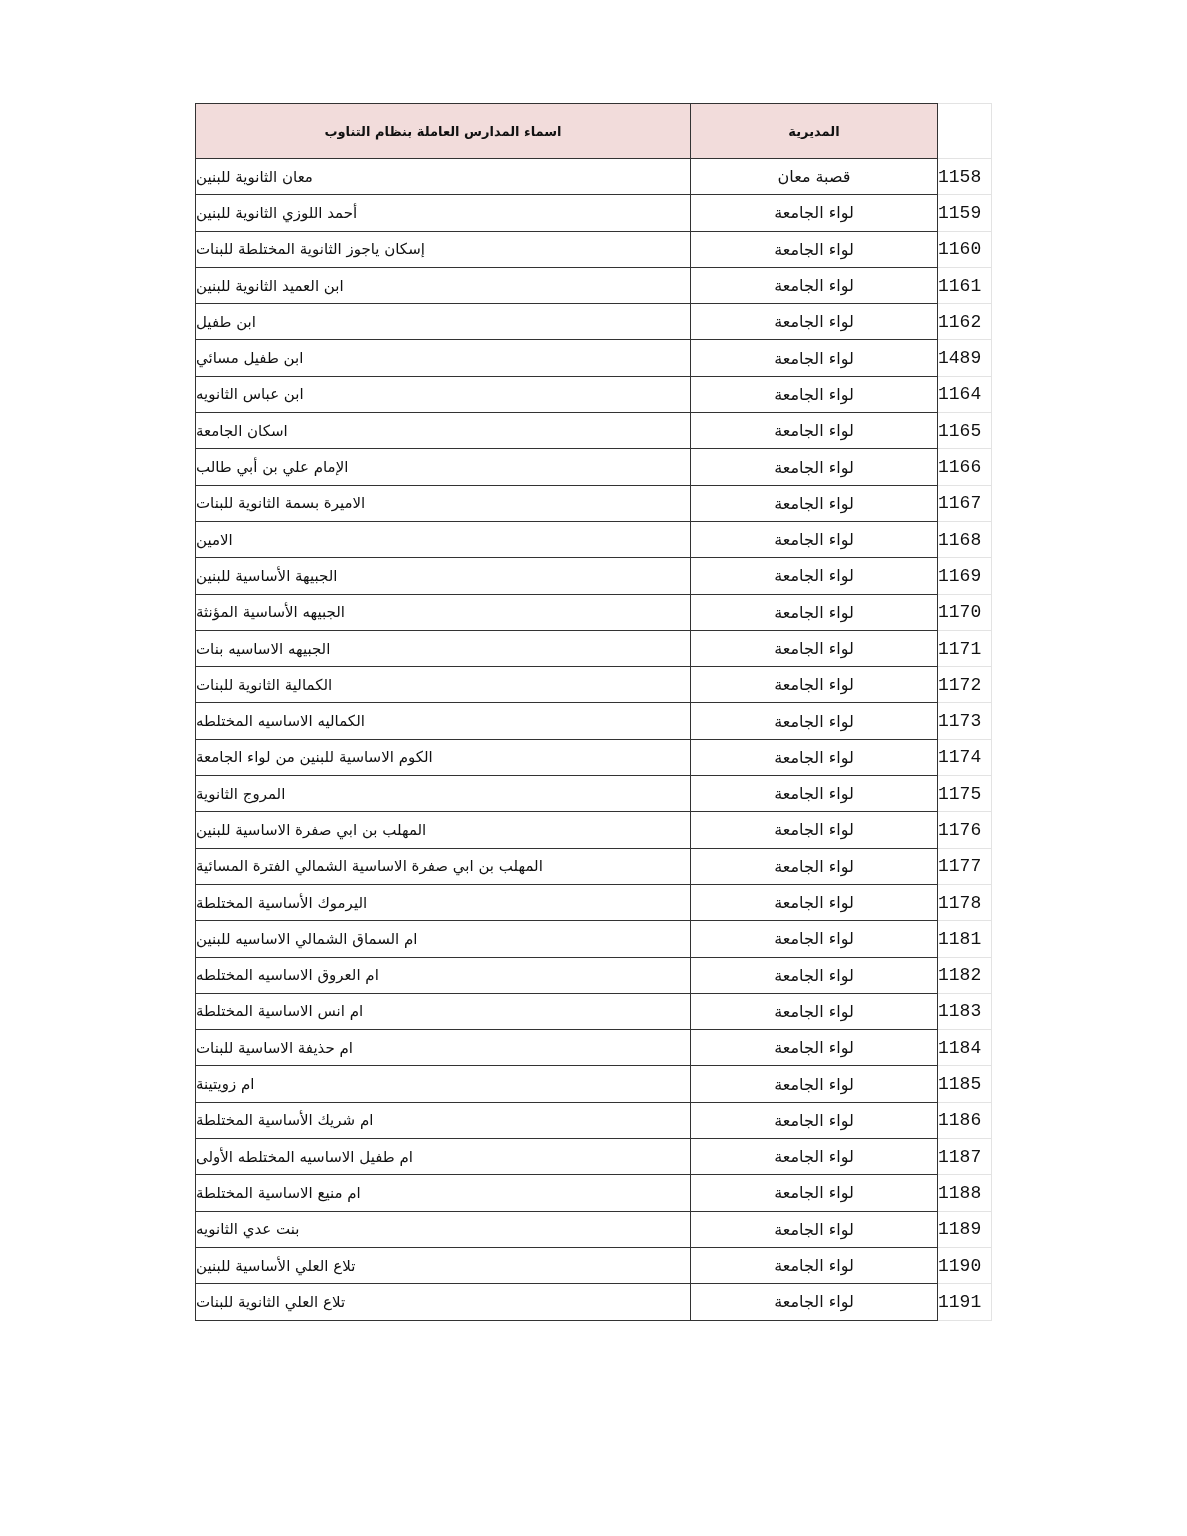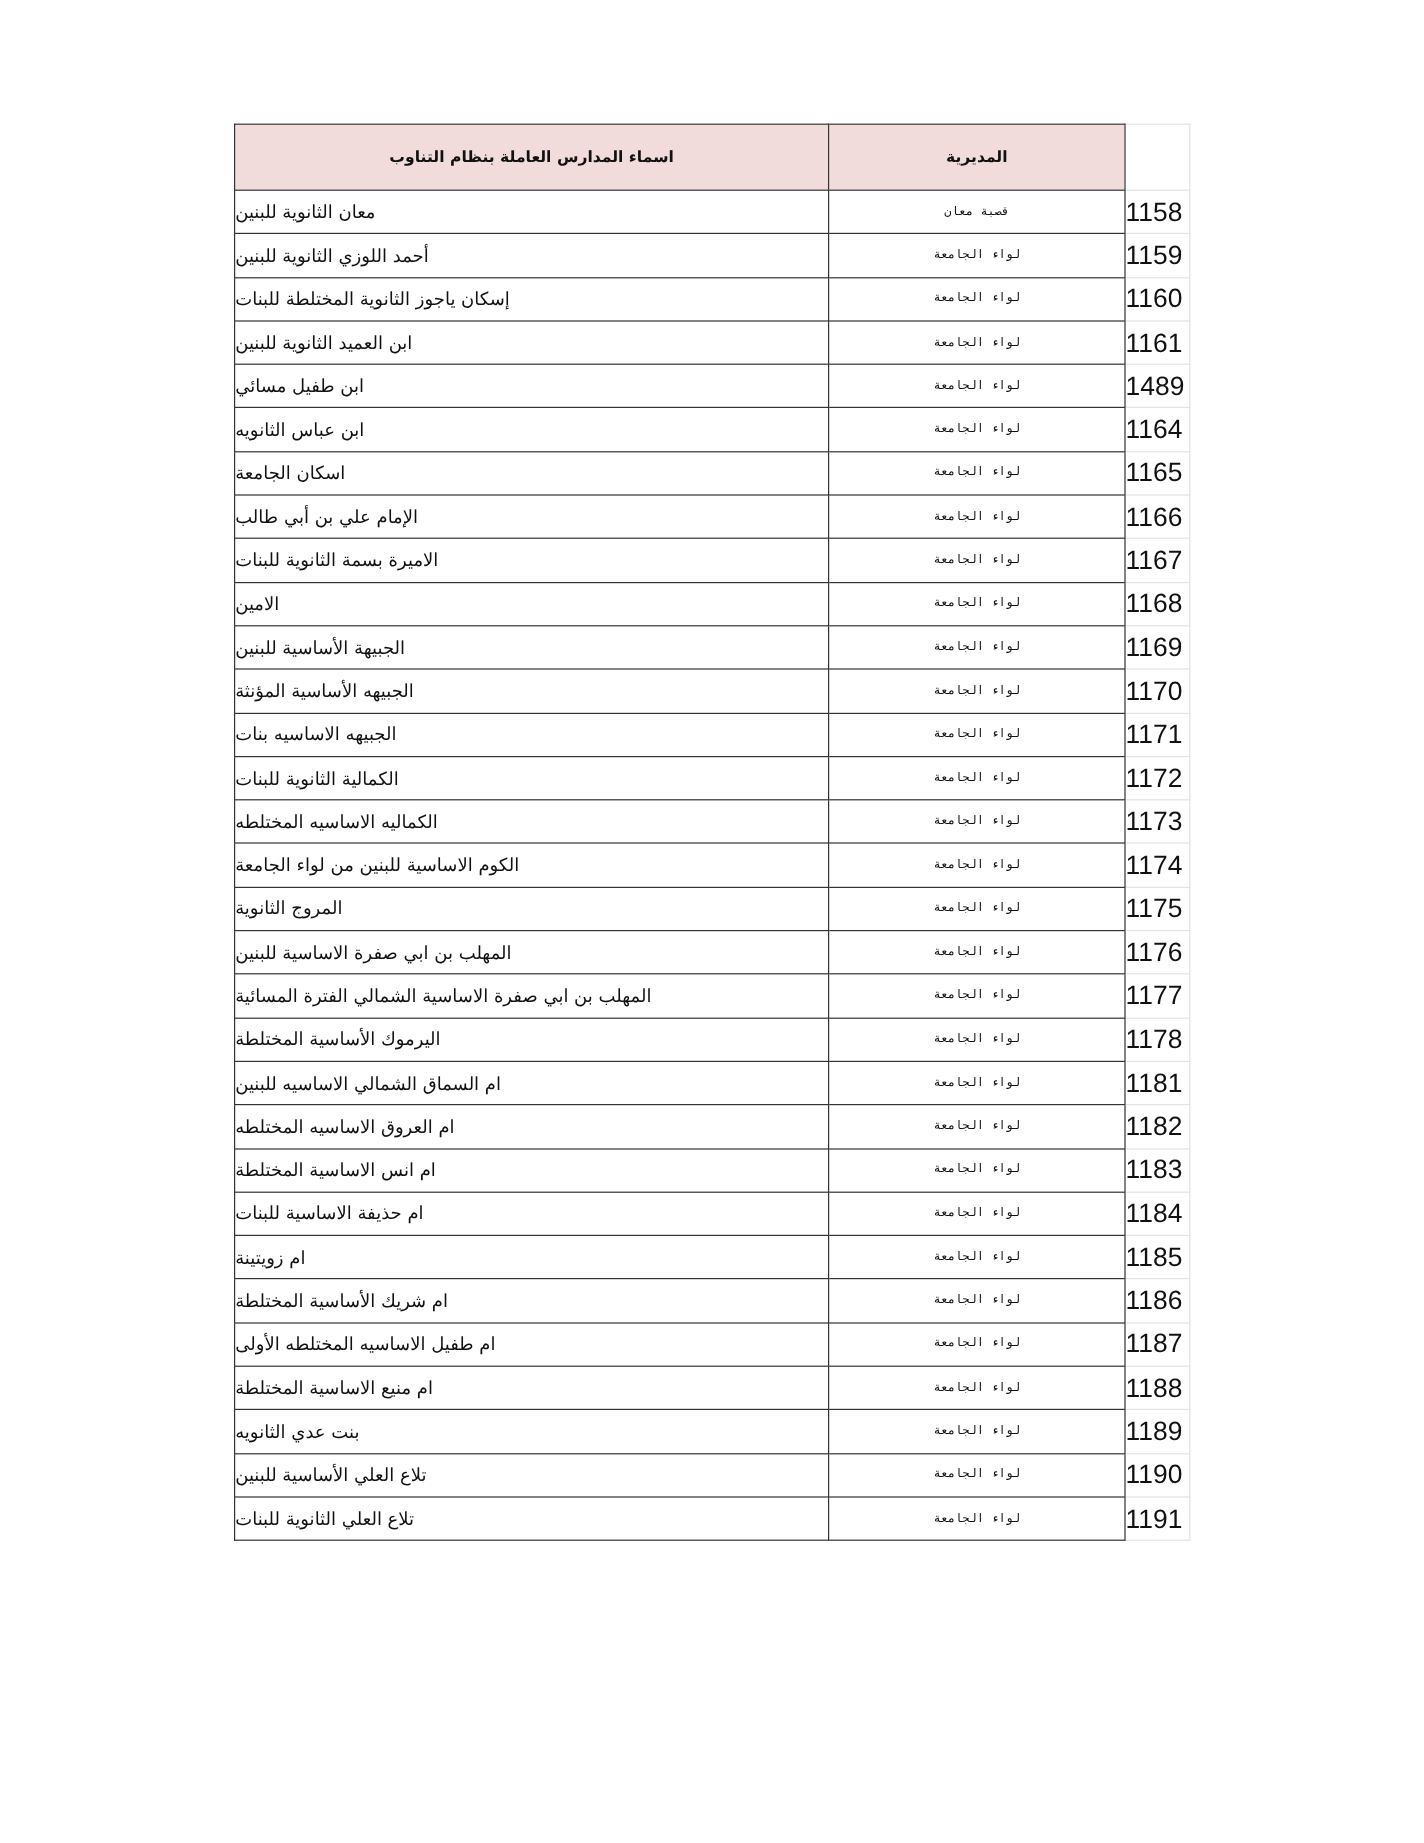--- a/index.html
+++ b/index.html
@@ -59,31 +59,30 @@
       direction: rtl;
       text-align: left;
       padding-right: 5px;
       font-size: 15px;
       vertical-align: middle;
     }
     td.dir-cell {
       border: 1.5px solid #333333;
       direction: rtl;
       text-align: center;
-      font-size: 10px;
-      vertical-align: middle;
-      font-family: Liberation Mono, monospace;
+      font-size: 16px;
+      vertical-align: middle;
     }
     td.num-cell {
       border: 1px solid #e3e3e3;
       border-left: 1.5px solid #333333;
       text-align: left;
       padding-left: 6px;
-      font-family: Liberation Sans, sans-serif;
-      font-size: 22px;
+      font-family: Liberation Mono, monospace;
+      font-size: 18px;
       vertical-align: middle;
       padding-top: 4px;
     }
   </style>
 </head>
 <body>
 
 <div class="sheet">
   <table class="schools">
     <colgroup>
@@ -113,20 +112,25 @@
           <td class="name-cell">إسكان ياجوز  الثانوية المختلطة للبنات</td>
           <td class="dir-cell">لواء الجامعة</td>
           <td class="num-cell">1160</td>
         </tr>
         <tr class="data-row">
           <td class="name-cell">ابن العميد الثانوية للبنين</td>
           <td class="dir-cell">لواء الجامعة</td>
           <td class="num-cell">1161</td>
         </tr>
         <tr class="data-row">
+          <td class="name-cell">ابن طفيل</td>
+          <td class="dir-cell">لواء الجامعة</td>
+          <td class="num-cell">1162</td>
+        </tr>
+        <tr class="data-row">
           <td class="name-cell">ابن طفيل مسائي</td>
           <td class="dir-cell">لواء الجامعة</td>
           <td class="num-cell">1489</td>
         </tr>
         <tr class="data-row">
           <td class="name-cell">ابن عباس الثانويه</td>
           <td class="dir-cell">لواء الجامعة</td>
           <td class="num-cell">1164</td>
         </tr>
         <tr class="data-row">

